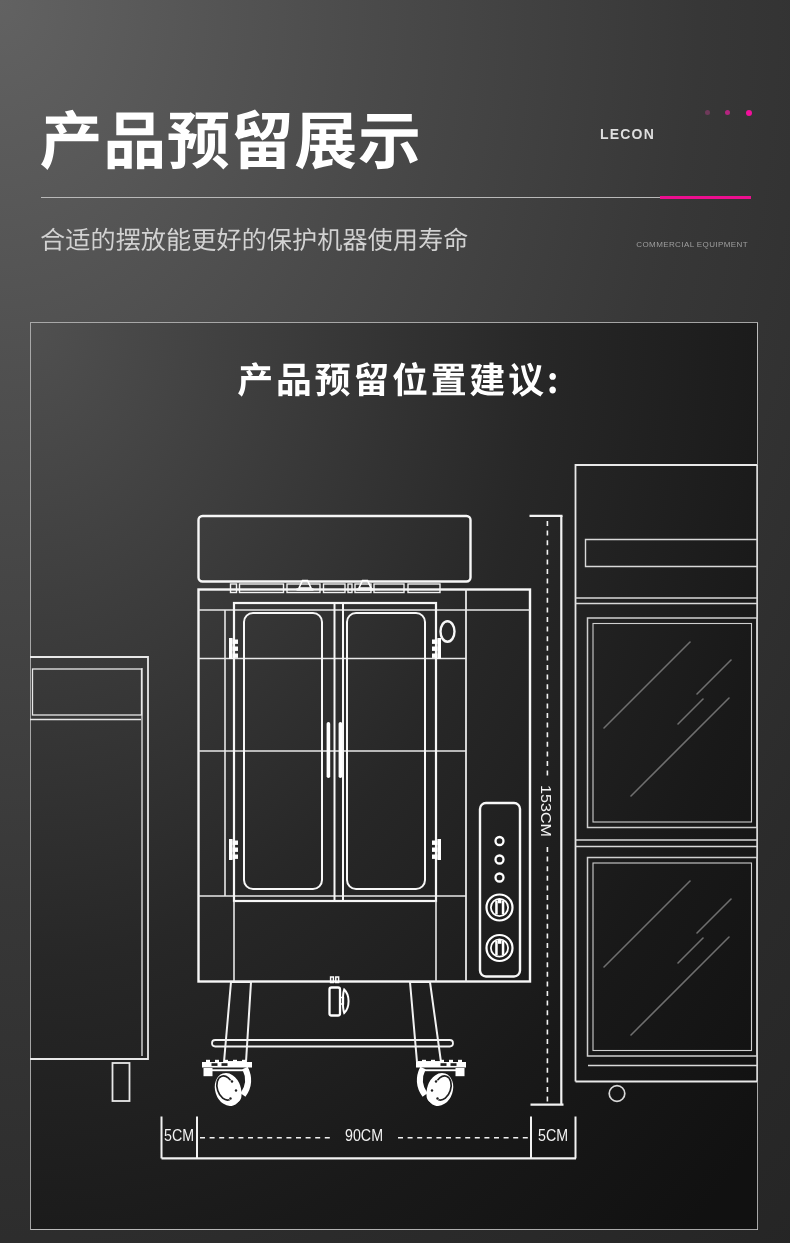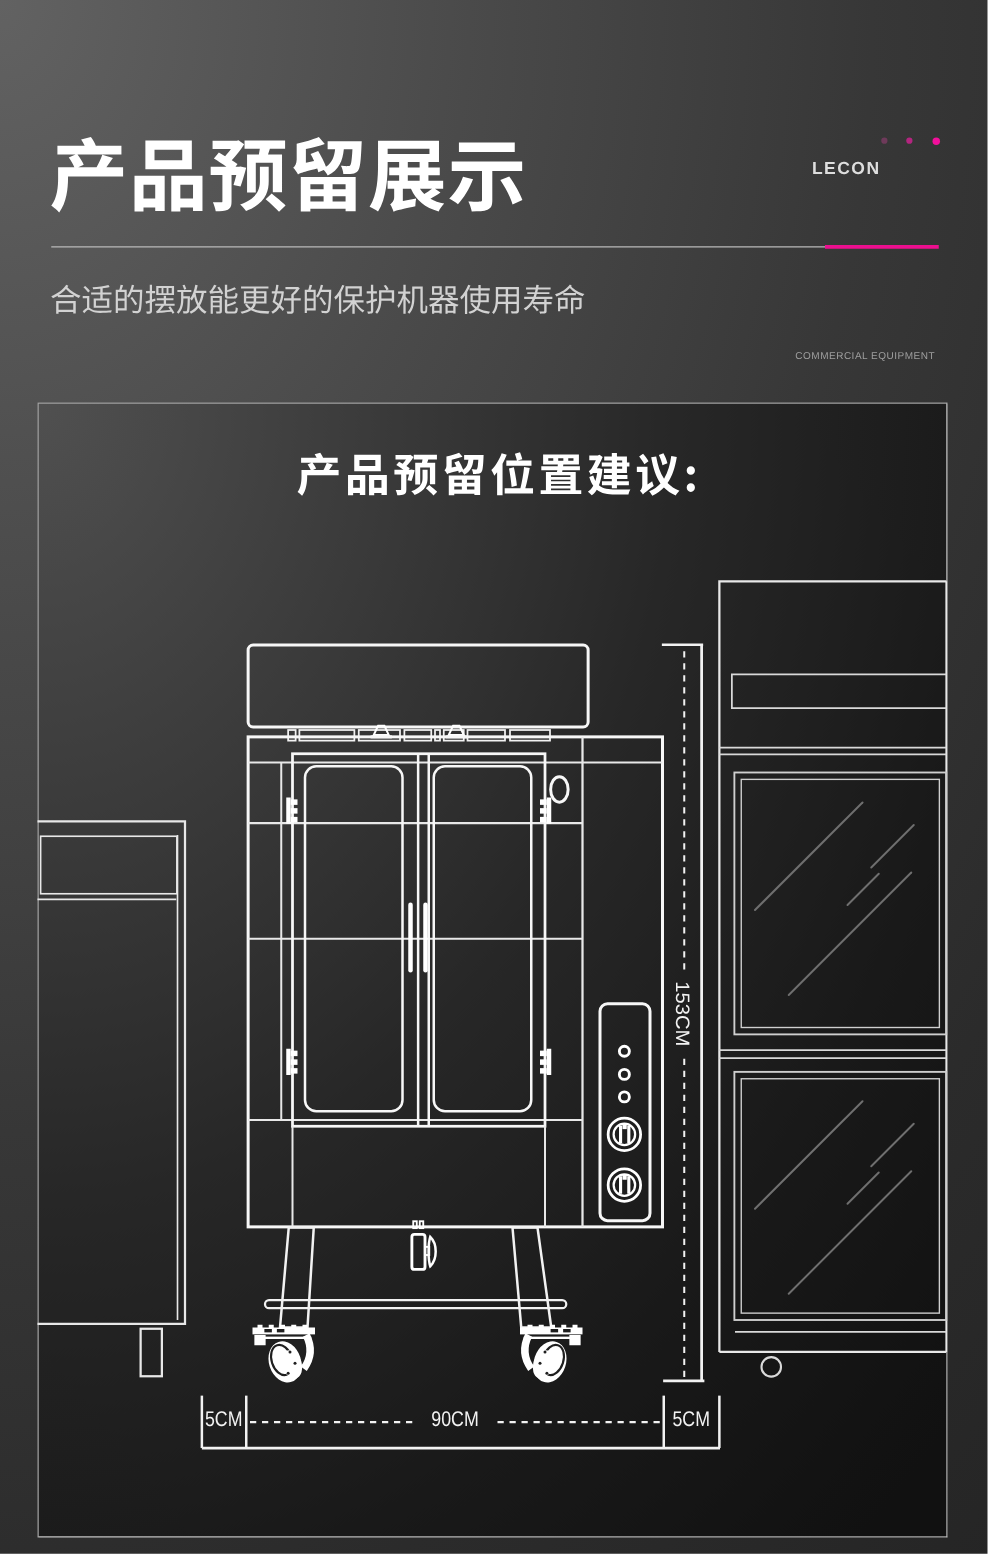--- a/index.html
+++ b/index.html
@@ -14,23 +14,23 @@
 <div class="abs" style="left:41px;top:197px;width:703px;height:1px;background:#b9b9b9;"></div>
 
 <div class="abs" style="left:660px;top:195.5px;width:91px;height:3px;background:#ec0f8f;"></div>
 
 <div class="abs" style="left:705px;top:110px;width:48px;height:6px;">
   <span style="position:absolute;left:0;top:0;width:5px;height:5px;border-radius:50%;background:#6e3a5a;"></span>
   <span style="position:absolute;left:20px;top:0;width:5px;height:5px;border-radius:50%;background:#b3257f;"></span>
   <span style="position:absolute;left:41px;top:0;width:6px;height:6px;border-radius:50%;background:#f20f9b;"></span>
 </div>
 
-<div class="abs" style="left:600px;top:126px;width:154px;text-align:center;font-size:14px;font-weight:bold;color:#dedede;letter-spacing:1.2px;">LECON</div>
-
-<div class="abs" style="left:540px;top:240px;width:208px;text-align:right;font-size:8px;color:#9f9f9f;letter-spacing:0.4px;margin-top:40px;">COMMERCIAL EQUIPMENT</div>
+<div class="abs" style="left:600px;top:126px;width:154px;text-align:left;font-size:14px;font-weight:bold;color:#dedede;letter-spacing:1.2px;">LECON</div>
+
+<div class="abs" style="left:540px;top:240px;width:208px;text-align:right;font-size:8px;color:#9f9f9f;letter-spacing:0.4px;">COMMERCIAL EQUIPMENT</div>
 
 <div class="abs" style="left:30px;top:322px;width:726px;height:906px;border:1px solid rgba(255,255,255,0.62);
      background:radial-gradient(135% 135% at 0% 0%, #505050 0%, #3a3a3a 28%, #272727 52%, #191919 78%, #111111 100%);"></div>
 
 <svg class="abs" style="left:0;top:0;" width="790" height="1243" viewBox="0 0 790 1243" fill="none">
 
 <g fill="#ffffff">
 <path transform="translate(39.5,163.5) scale(0.06300,-0.06300)" d="M403 824C419 801 435 773 448 746H102V632H332L246 595C272 558 301 510 317 472H111V333C111 231 103 87 24 -16C51 -31 105 -78 125 -102C218 17 237 205 237 331V355H936V472H724L807 589L672 631C656 583 626 518 599 472H367L436 503C421 540 388 592 357 632H915V746H590C577 778 552 822 527 854Z"></path>
 <path transform="translate(103.2,163.5) scale(0.06300,-0.06300)" d="M324 695H676V561H324ZM208 810V447H798V810ZM70 363V-90H184V-39H333V-84H453V363ZM184 76V248H333V76ZM537 363V-90H652V-39H813V-85H933V363ZM652 76V248H813V76Z"></path>
 <path transform="translate(166.9,163.5) scale(0.06300,-0.06300)" d="M651 477V294C651 200 621 74 400 0C428 -21 460 -60 475 -84C723 10 763 162 763 293V477ZM724 66C780 17 858 -51 894 -94L977 -13C937 28 856 93 801 138ZM67 581C114 551 175 513 226 478H26V372H175V41C175 30 171 27 157 26C143 26 96 26 54 27C69 -5 85 -54 90 -88C157 -88 207 -85 244 -67C282 -49 291 -17 291 39V372H351C340 325 327 279 316 246L405 227C428 287 455 381 477 465L403 481L387 478H341L367 513C348 527 322 543 294 561C350 617 409 694 451 763L379 813L358 807H50V703H283C260 670 234 637 209 612L130 658ZM488 634V151H599V527H815V155H932V634H754L778 706H971V811H456V706H650L638 634Z"></path>

